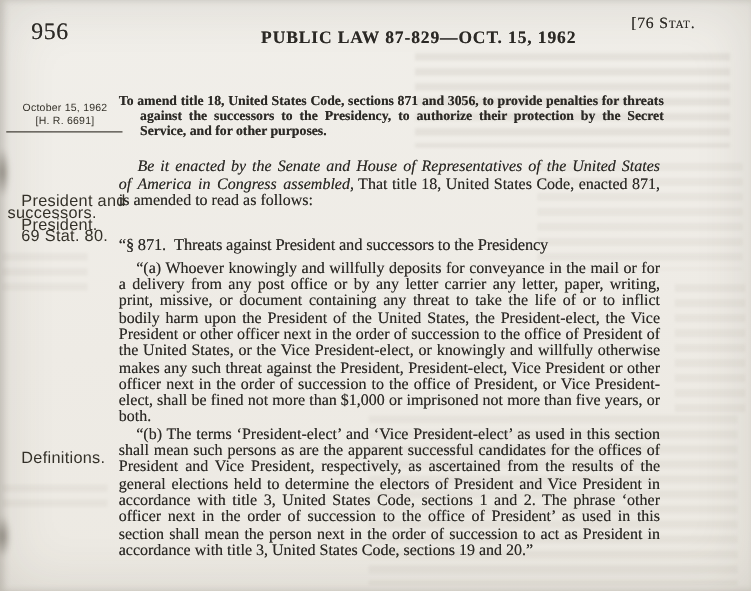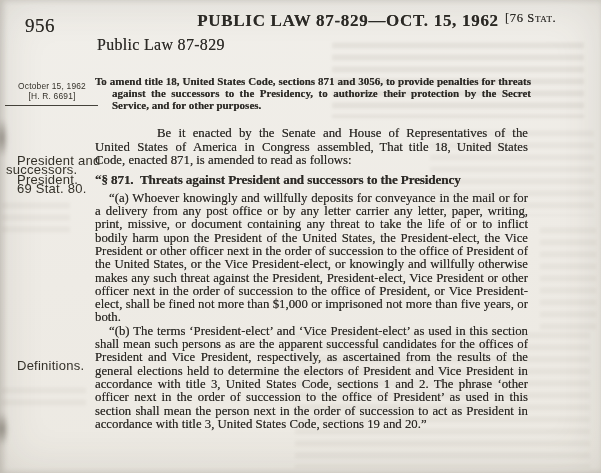--- a/index.html
+++ b/index.html
@@ -9,22 +9,22 @@
     background-color:#efede8;
     font-family:"Liberation Serif",serif;color:#2c2a26;
   }
   .page::after{
     content:"";position:absolute;inset:0;pointer-events:none;
     box-shadow:inset 0 0 46px rgba(70,62,48,.14), inset 3px 0 6px rgba(60,52,40,.18);
   }
   
   .running-head{position:absolute;top:11px;left:0;width:100%;height:17px;}
   .rh-num{position:absolute;left:25px;top:4px;font-size:19px;letter-spacing:.5px;}
-  .rh-title{position:absolute;left:335px;top:0;transform:translateX(-50%);
-    font-size:17px;font-weight:bold;letter-spacing:.7px;white-space:nowrap;margin-left:13px;}
+  .rh-title{position:absolute;left:335px;top:12px;transform:translateX(-50%);
+    font-size:14px;font-weight:bold;letter-spacing:.7px;white-space:nowrap;}
   .rh-stat{position:absolute;left:505px;top:0;font-size:12.6px;font-weight:normal;
     font-variant:small-caps;letter-spacing:.6px;white-space:nowrap;}
   
   .law-title{position:absolute;left:97px;top:36px;font-size:16px;letter-spacing:.3px;}
   .an-act{position:absolute;left:95px;top:62px;width:433px;text-align:center;
     font-size:11px;font-weight:bold;letter-spacing:.5px;}
   .preamble{position:absolute;left:95px;top:76px;width:436px;box-sizing:border-box;
     padding-left:17px;text-indent:-17px;font-size:11px;line-height:11.9px;
     font-weight:bold;text-align:justify;}
   
@@ -34,22 +34,22 @@
     font-size:8.4px;line-height:10px;letter-spacing:.2px;}
   .m-rule{position:absolute;top:88px;left:-1px;width:93px;border:0;
     border-top:1.2px solid #45423b;margin:0;}
   .m-note{position:absolute;left:0;width:96px;font-size:13px;line-height:9.3px;letter-spacing:.25px;}
   .m-note .ind{padding-left:11px;}
   .mn-0{top:139px;} .mn-1{top:317px;} .mn-2{top:344px;} .mn-3{top:410px;margin-top:48px;} .mn-4{top:461px;}
   
   .body-col{position:absolute;left:95px;top:127px;width:433px;}
   .enacting{margin:0;font-size:12.8px;line-height:13.6px;text-align:justify;
     text-indent:15px;}
-  .enacting .it{word-spacing:1.6px;margin-left:47px;}
-  .sec-head{margin:4px 0 4px 0;font-size:13.2px;line-height:16px;font-weight:bold;
+  .enacting .it{font-style:italic;word-spacing:1.6px;}
+  .sec-head{margin:20px 0 4px 0;font-size:13.2px;line-height:16px;font-weight:normal;
     letter-spacing:-.15px;white-space:nowrap;}
   .para{margin:0;font-size:12.8px;line-height:13.3px;text-align:justify;text-indent:14px;}
   .body-col, .preamble, .law-title, .running-head{text-shadow:0 0 .4px rgba(44,42,38,.65);}
   
   .bleed{position:absolute;pointer-events:none;filter:blur(1.4px);opacity:.55;
     background:repeating-linear-gradient(180deg,
       rgba(128,120,106,0) 0 2px, rgba(128,120,106,.20) 3px 8px, rgba(128,120,106,0) 9px 12px);}
   .bleed.light{opacity:.35;}
   .smudge{position:absolute;pointer-events:none;filter:blur(2px);
     background:radial-gradient(closest-side,rgba(58,52,40,.45),rgba(58,52,40,0));}
@@ -67,21 +67,20 @@
   <div class="bleed light" style="left:2px;top:385px;width:84px;height:26px;"></div>
   <div class="smudge" style="left:-4px;top:118px;width:12px;height:40px;"></div>
   <div class="smudge" style="left:-5px;top:412px;width:14px;height:34px;"></div>
 
   <div class="running-head">
     <span class="rh-num">956</span>
     <span class="rh-title">PUBLIC LAW 87-829—OCT. 15, 1962</span>
     <span class="rh-stat">[76 Stat.</span>
   </div>
 
-  <div class="law-title">Public Law 87-829</div>
   <div class="preamble">To amend title 18, United States Code, sections 871 and 3056, to provide penalties for threats against the successors to the Presidency, to authorize their protection by the Secret Service, and for other purposes.</div>
 
   <div class="margin-col">
     <div class="m-date">
       <div>October 15, 1962</div>
       <div>[H. R. 6691]</div>
     </div>
     <hr class="m-rule">
 
     <div class="m-note mn-0">

